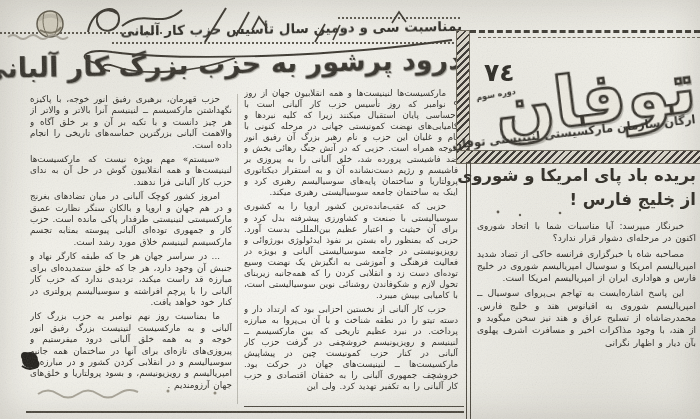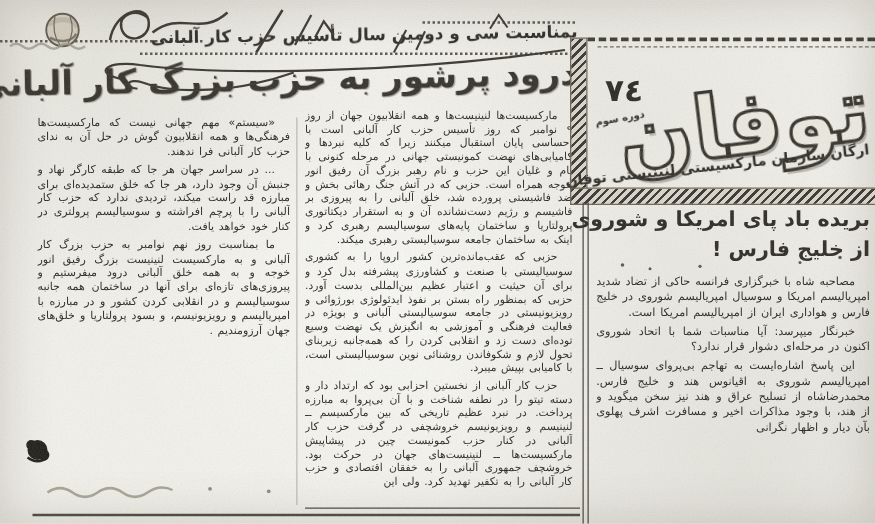--- a/index.html
+++ b/index.html
@@ -69,21 +69,23 @@
 <div class="paper abs"></div>
 
 <div class="abs rule-dotted" style="left:0;top:32px;width:162px;"></div>
 <div class="abs rule-dotted" style="left:338px;top:17px;width:122px;"></div>
 <div class="abs rule-dotted" style="left:112px;top:42px;width:350px;"></div>
 
 <div class="abs fa kicker">بمناسبت سی و دومین سال تأسیس حزب کار آلبانی</div>
 <div class="abs fa headline">درود پرشور به حزب بزرگ کار آلبانی</div>
 
 <div class="abs fa col col-left">
-    <p>«سیستم» مهم جهانی نیست که مارکسیست‌ها فرهنگی‌ها و همه انقلابیون گوش در حل آن به ندای حزب کار آلبانی فرا ندهند.</p>
+    <p>حزب قهرمان، برهبری رفیق انور خوجه، با پاکیزه نگهداشتن مارکسیسم ــ لنینیسم آنرا بالاتر و والاتر از هر چیز دانست و با تکیه بر آن و بر خلق آگاه و والاهمت آلبانی بزرگترین حماسه‌های تاریخی را انجام داده است.</p>
+    <p>«سیستم» مهم بویژه نیست که مارکسیست‌ها لنینیست‌ها و همه انقلابیون گوش در حل آن به ندای حزب کار آلبانی فرا ندهند.</p>
+    <p>امروز کشور کوچک آلبانی در میان تضادهای بغرنج و در هم جهان و اروپا و بالکان سنگر نظارت عمیق مارکسیستی لنینیستی طرفدار پاکی مانده است. حزب کار و جمهوری توده‌ای آلبانی پیوسته بمثابه تجسم مارکسیسم لنینیسم خلاق مورد رشد است.</p>
     <p>... در سراسر جهان هر جا که طبقه کارگر نهاد و جنبش آن وجود دارد، هر جا که خلق ستمدیده‌ای برای مبارزه قد راست میکند، تردیدی ندارد که حزب کار آلبانی را با پرچم افراشته و سوسیالیسم پرولتری در کنار خود خواهد یافت.</p>
     <p>ما بمناسبت روز نهم نوامبر به حزب بزرگ کار آلبانی و به مارکسیست لنینیست بزرگ رفیق انور خوجه و به همه خلق آلبانی درود میفرستیم و پیروزی‌های تازه‌ای برای آنها در ساختمان همه جانبه سوسیالیسم و در انقلابی کردن کشور و در مبارزه با امپریالیسم و رویزیونیسم، و بسود پرولتاریا و خلق‌های جهان آرزومندیم .</p>
   </div>
 <div class="abs fa col col-mid">
     <p>مارکسیست‌ها لنینیست‌ها و همه انقلابیون جهان از روز ۹ نوامبر که روز تأسیس حزب کار آلبانی است با احساسی پایان استقبال میکنند زیرا که کلیه نبردها و کامیابی‌های نهضت کمونیستی جهانی در مرحله کنونی با نام و غلیان این حزب و نام رهبر بزرگ آن رفیق انور خوجه همراه است. حزبی که در آتش جنگ رهائی بخش و ضد فاشیستی پرورده شد، خلق آلبانی را به پیروزی بر فاشیسم و رژیم دست‌نشانده آن و به استقرار دیکتاتوری پرولتاریا و ساختمان پایه‌های سوسیالیسم رهبری کرد و اینک به ساختمان جامعه سوسیالیستی رهبری میکند.</p>
     <p>حزبی که عقب‌مانده‌ترین کشور اروپا را به کشوری سوسیالیستی با صنعت و کشاورزی پیشرفته بدل کرد و برای آن حیثیت و اعتبار عظیم بین‌المللی بدست آورد. حزبی که بمنظور راه بستن بر نفوذ ایدئولوژی بورژوائی و رویزیونیستی در جامعه سوسیالیستی آلبانی و بویژه در فعالیت فرهنگی و آموزشی به انگیزش یک نهضت وسیع توده‌ای دست زد و انقلابی کردن را که همه‌جانبه زیربنای تحول لازم و شکوفاندن روشنائی نوین سوسیالیستی است، با کامیابی بپیش میبرد.</p>
     <p>حزب کار آلبانی از نخستین احزابی بود که ارتداد دار و دسته تیتو را در نطفه شناخت و با آن بی‌پروا به مبارزه پرداخت. در نبرد عظیم تاریخی که بین مارکسیسم ــ لنینیسم و رویزیونیسم خروشچفی در گرفت حزب کار آلبانی در کنار حزب کمونیست چین در پیشاپیش مارکسیست‌ها ــ لنینیست‌های جهان در حرکت بود. خروشچف جمهوری آلبانی را به خفقان اقتصادی و حزب کار آلبانی را به تکفیر تهدید کرد. ولی این</p>
   </div>
 <div class="abs vrule-faint" style="left:237px;top:94px;height:310px;"></div>
 
@@ -101,22 +103,22 @@
   <div class="abs fa edition" style="left:6px;top:60px;">دوره سوم</div>
   <div class="abs fa masthead-subtitle" style="left:0;top:94px;">ارگان سازمان مارکسیستی لنینیستی توفان</div>
 </div>
 
 <div class="abs" style="left:466px;top:162px;width:1px;height:257px;background:#4a463c;"></div>
 <div class="abs" style="left:470px;top:162px;width:1px;height:257px;background:#4a463c;"></div>
 
 <div class="abs fa r-headline">بریده باد پای امریکا و شوروی</div>
 <div class="abs fa r-headline2">از خلیج فارس !</div>
 <div class="abs fa col r-body">
+    <p>خبرنگار میپرسد: آیا مناسبات شما با اتحاد شوروی اکنون در مرحله‌ای دشوار قرار ندارد؟</p>
     <p>مصاحبه شاه با خبرگزاری فرانسه حاکی از تضاد شدید امپریالیسم امریکا و سوسیال امپریالیسم شوروی در خلیج فارس و هواداری ایران از امپریالیسم امریکا است.</p>
-    <p>خبرنگار میپرسد: آیا مناسبات شما با اتحاد شوروی اکنون در مرحله‌ای دشوار قرار ندارد؟</p>
     <p>این پاسخ اشاره‌ایست به تهاجم بی‌پروای سوسیال ــ امپریالیسم شوروی به اقیانوس هند و خلیج فارس. محمدرضاشاه از تسلیح عراق و هند نیز سخن میگوید و از هند، با وجود مذاکرات اخیر و مسافرت اشرف پهلوی بآن دیار و اظهار نگرانی</p>
   </div>
 
 <svg class="hand" width="700" height="419" viewBox="0 0 700 419">
 
   <path d="M88 32 C 92 8, 118 2, 119 18 C 120 32, 100 36, 97 22 C 95 12, 108 6, 118 14" fill="none" stroke="#3a362e" stroke-width="2"></path>
   <path d="M122 26 C 145 8, 160 30, 182 10" fill="none" stroke="#3a362e" stroke-width="2"></path>
 
   <path d="M205 42 L 226 8" fill="none" stroke="#3a362e" stroke-width="2"></path>
   <path d="M236 36 L 249 12" fill="none" stroke="#3a362e" stroke-width="1.8"></path>

